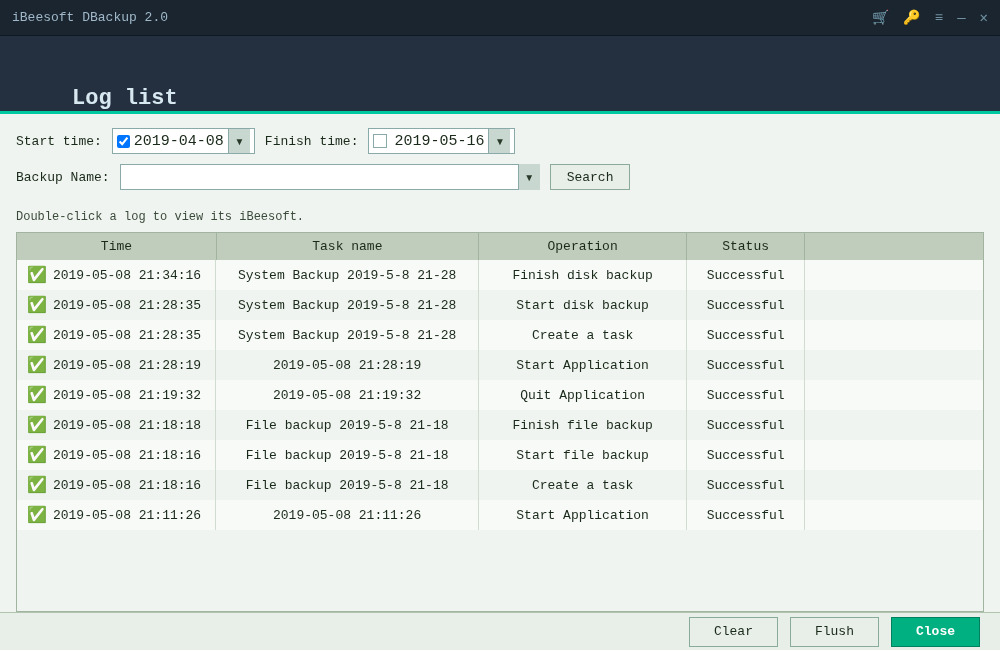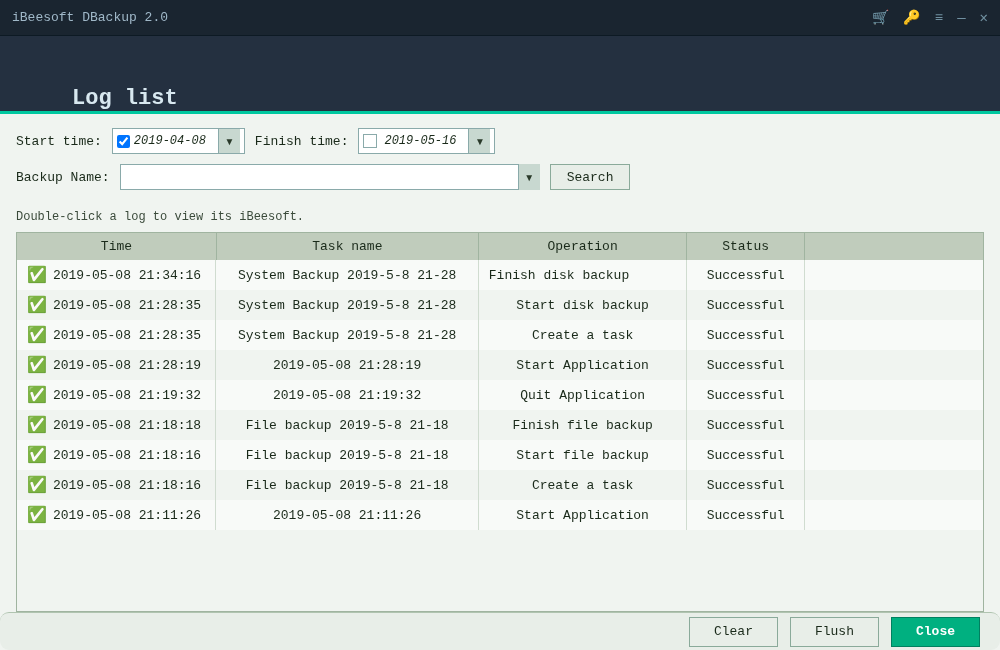--- a/index.html
+++ b/index.html
@@ -95,25 +95,24 @@
       border: 1px solid #8aaaaa;
       background: #fff;
       height: 26px;
       padding: 0 4px;
       gap: 4px;
     }
     .date-input-wrap input[type="checkbox"] {
       margin: 0;
     }
     .date-text {
-      font-size: 12px;
+      font-size: 15px;
       color: #1a2a1a;
       font-family: 'Courier New', Courier, monospace;
       min-width: 80px;
-      font-style: italic;
     }
     .dropdown-btn {
       background: #c8d8d0;
       border: none;
       border-left: 1px solid #8aaaaa;
       height: 24px;
       width: 22px;
       cursor: pointer;
       display: flex;
       align-items: center;
@@ -229,21 +228,20 @@
     
     .footer {
       background: #e8eee8;
       border-top: 1px solid #b0c4b0;
       height: 50px;
       display: flex;
       align-items: center;
       justify-content: flex-end;
       padding: 0 20px;
       gap: 12px;
-      border-radius: 9px;
     }
     .footer-btn {
       height: 30px;
       padding: 0 24px;
       font-size: 13px;
       font-family: 'Courier New', Courier, monospace;
       cursor: pointer;
       border: 1px solid #8aaa9a;
     }
     .footer-btn.clear {
@@ -338,21 +336,21 @@
             <th style="width:200px;"></th>
           </tr>
         </thead>
         <tbody id="log-table-body">
         <tr>
               <td style="display: flex; align-items: center; gap: 6px;">
                 <span style="color: rgb(0, 160, 80); font-size: 16px;">✅</span>
                 <span>2019-05-08 21:34:16</span>
               </td>
               <td style="text-align: center;">System Backup 2019-5-8 21-28</td>
-              <td style="">Finish disk backup</td>
+              <td style="text-align: center;">Finish disk backup</td>
               <td style="text-align: center;">Successful</td>
               <td></td>
             </tr>
             <tr>
               <td style="display: flex; align-items: center; gap: 6px;">
                 <span style="color: rgb(0, 160, 80); font-size: 16px;">✅</span>
                 <span>2019-05-08 21:28:35</span>
               </td>
               <td style="text-align: center;">System Backup 2019-5-8 21-28</td>
               <td style="text-align: center;">Start disk backup</td>

